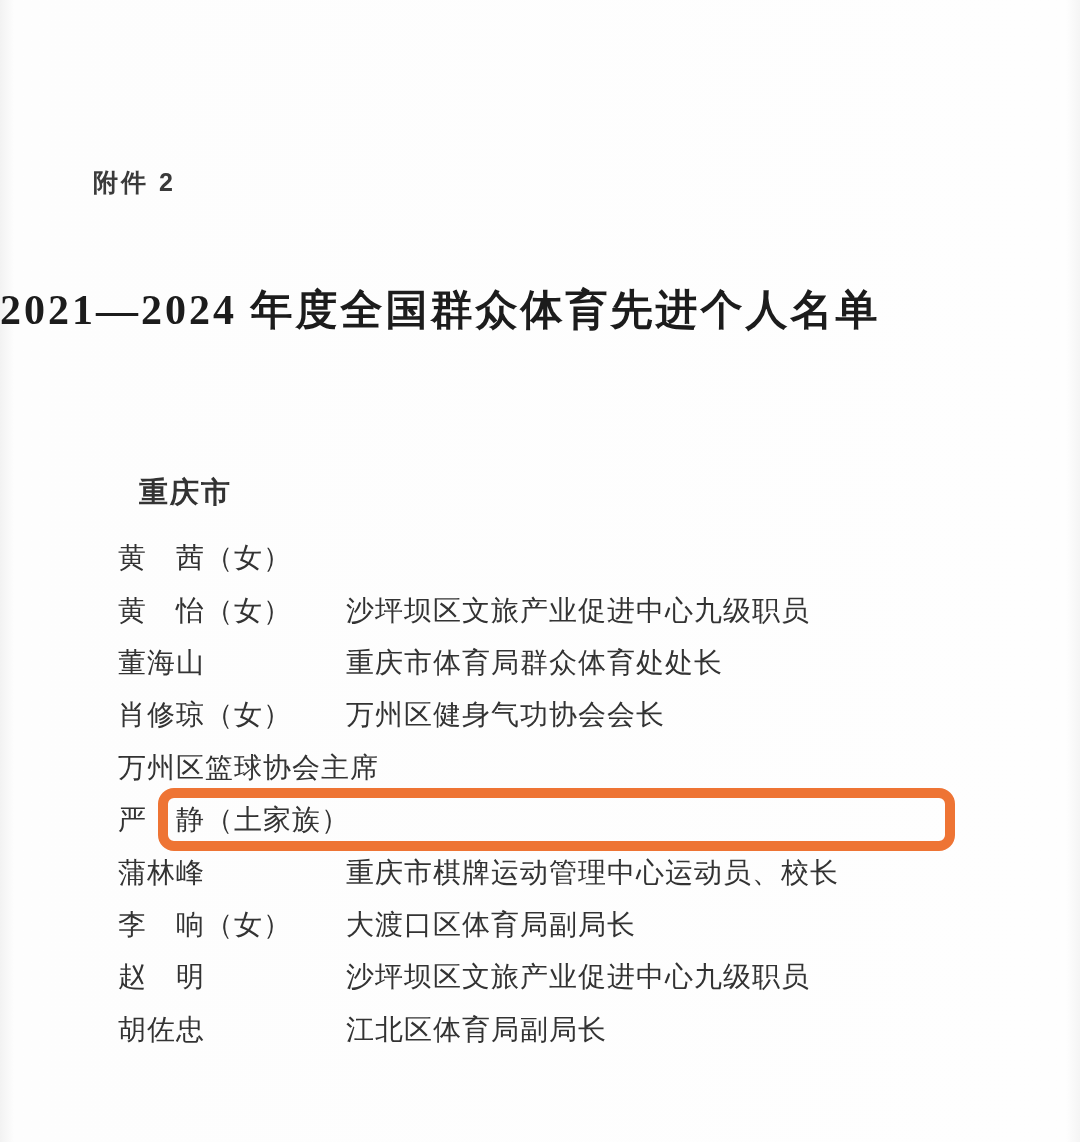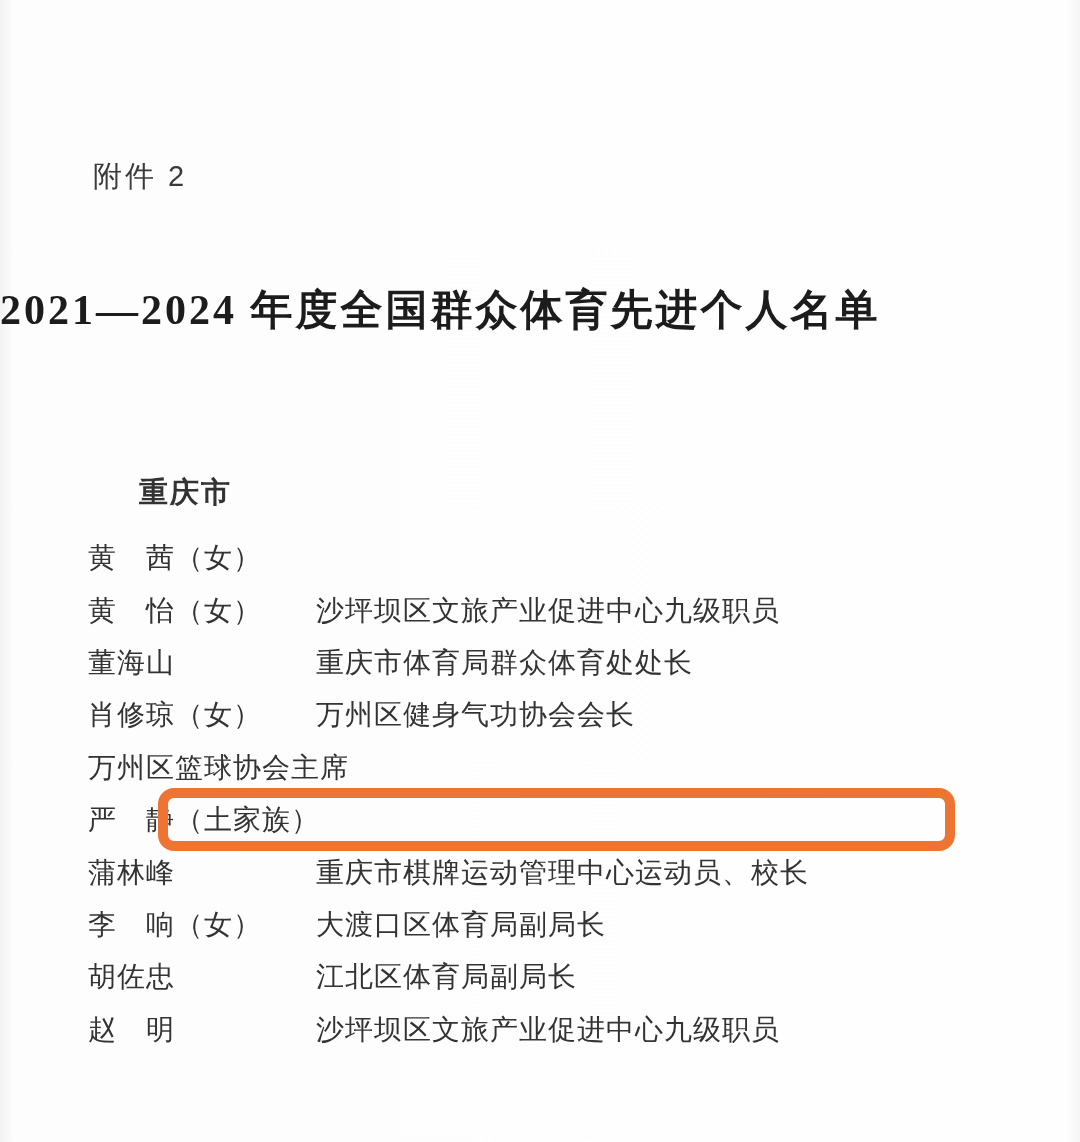--- a/index.html
+++ b/index.html
@@ -12,25 +12,25 @@
     width: 1080px;
     height: 1142px;
     margin: 0 auto;
     background: linear-gradient(90deg, #f2f2f2 0px, #fdfdfd 14px, #fefefe 1066px, #f5f5f5 1080px);
     overflow: hidden;
     font-family: "Liberation Serif", "DejaVu Serif", serif;
     color: #2e2e2e;
   }
   .annex {
     position: absolute;
-    top: 157px;
+    top: 166px;
     left: 93px;
     font-family: "Liberation Sans", "DejaVu Sans", sans-serif;
-    font-weight: 400;
-    font-size: 29px;
+    font-weight: 700;
+    font-size: 25px;
     color: #3a3a3a;
     letter-spacing: 3px;
   }
   .doc-title {
     position: absolute;
     top: 282px;
     left: 0;
     width: 100%;
     text-align: left;
     font-family: "Liberation Serif", "DejaVu Serif", serif;
@@ -53,21 +53,21 @@
     position: absolute;
     top: 532px;
     left: 0;
     width: 100%;
   }
   .row {
     position: relative;
     height: 52.4px;
     display: flex;
     align-items: center;
-    padding-left: 88px;
+    padding-left: 118px;
     box-sizing: border-box;
     font-size: 28px;
     letter-spacing: 1px;
     color: #333333;
   }
   .row .name {
     width: 228px;
     flex: 0 0 228px;
     white-space: nowrap;
   }
@@ -140,23 +140,23 @@
 
 
   <div class="row">
 
     <span class="name">李　响（女）</span>
     <span class="job">大渡口区体育局副局长</span>
   </div>
 
   <div class="row">
 
-    <span class="name">胡佐忠</span>
-    <span class="job">江北区体育局副局长</span>
+    <span class="name">赵　明</span>
+    <span class="job">沙坪坝区文旅产业促进中心九级职员</span>
   </div>
 
   <div class="row">
 
-    <span class="name">赵　明</span>
-    <span class="job">沙坪坝区文旅产业促进中心九级职员</span>
+    <span class="name">胡佐忠</span>
+    <span class="job">江北区体育局副局长</span>
   </div>
 </div>
 </div>
 
 </body></html>

